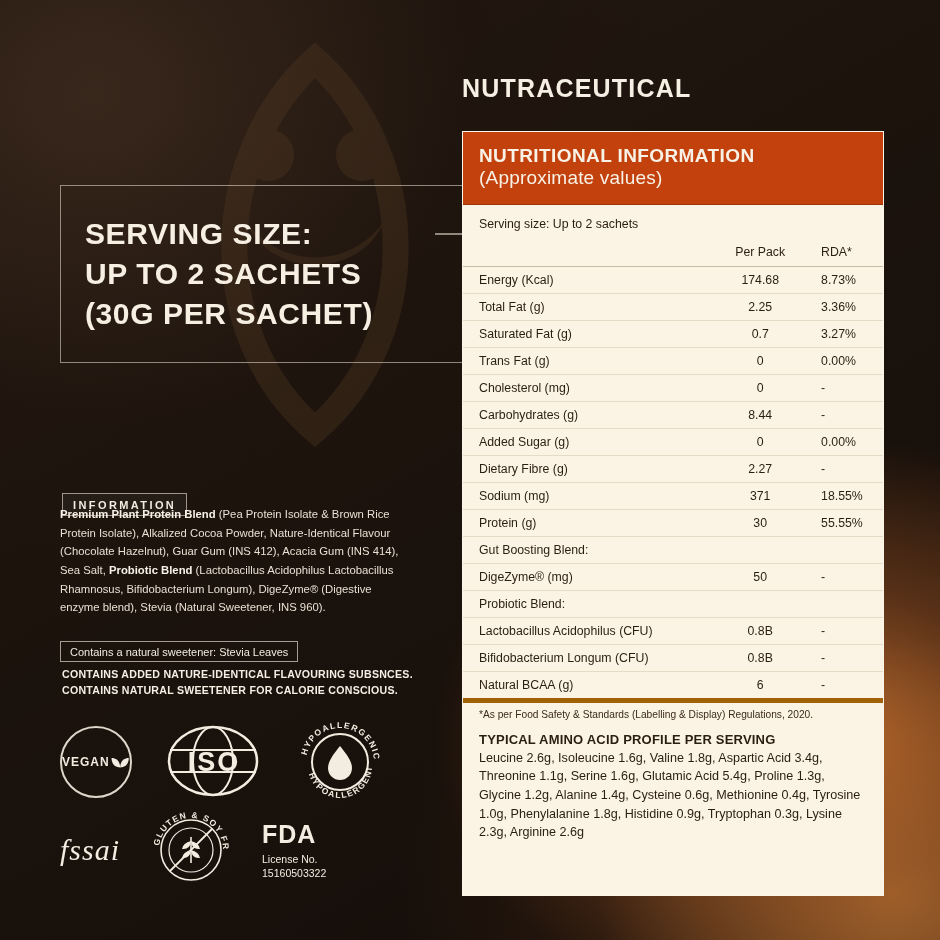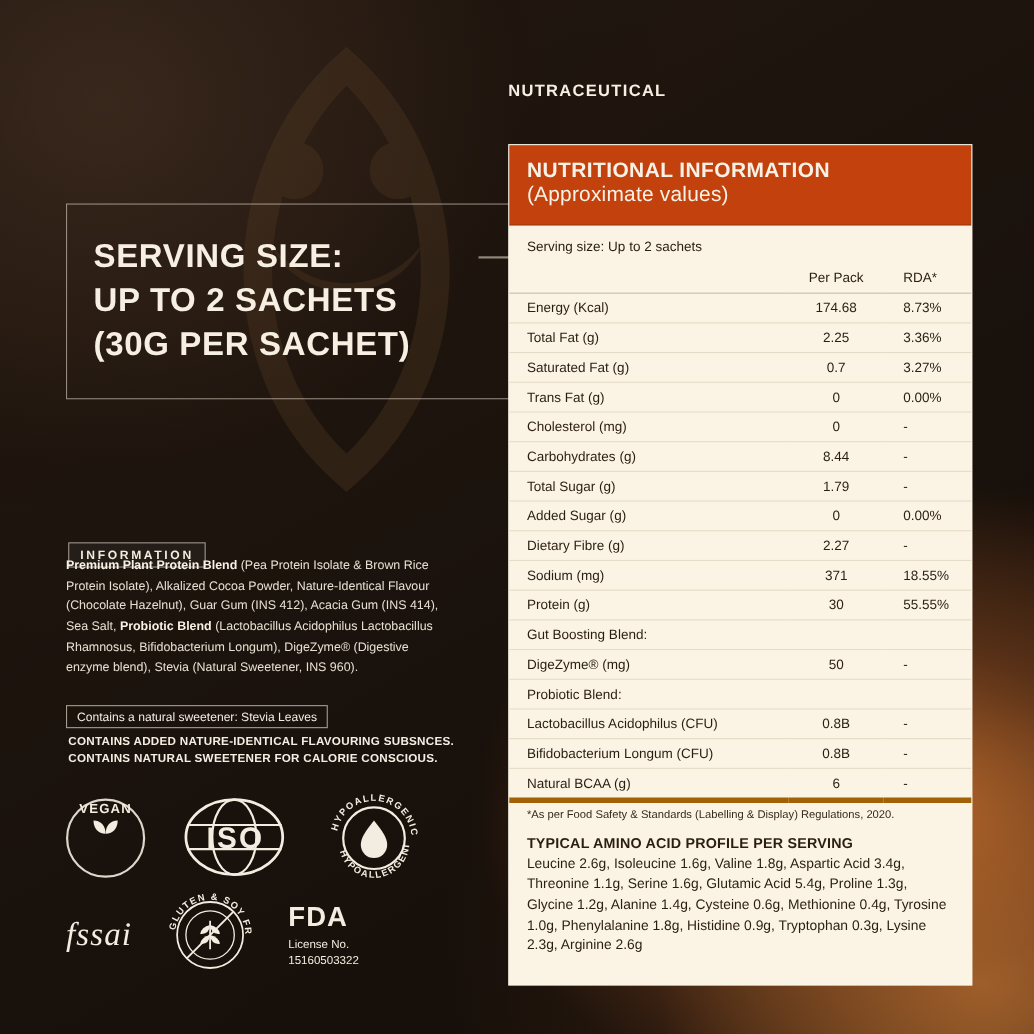--- a/index.html
+++ b/index.html
@@ -86,37 +86,37 @@
     line-height: 1.5;
   }
 
   
   .badges { position: absolute; left: 60px; top: 718px; width: 390px; }
   .badge-row { display: flex; align-items: center; gap: 34px; height: 88px; }
   .badge { color: #f3ece0; display: flex; align-items: center; justify-content: center; }
   .badge-circle {
     width: 72px; height: 72px; border-radius: 50%;
     border: 2px solid rgba(243,236,224,0.9);
-    display: flex; flex-direction: column; align-items: center; justify-content: flex-start;
+    display: flex; flex-direction: row; align-items: center; justify-content: flex-start;
   }
   .badge-vegan-text { font-size: 12px; font-weight: 700; letter-spacing: 1px; margin-bottom: 1px; }
   .iso-wrap { position: relative; width: 96px; height: 76px; display:flex; align-items:center; justify-content:center;}
   .iso-text { font-size: 27px; font-weight: 700; letter-spacing: 2px; position: relative; z-index: 2; }
   .hypo-wrap { position: relative; width: 88px; height: 88px; }
   .fssai { font-family: "Liberation Serif", serif; font-size: 30px; font-style: italic; letter-spacing: 1px; }
   .fda-wrap { color: #f3ece0; }
   .fda-title { font-size: 25px; font-weight: 700; letter-spacing: 1px; }
   .fda-lic { font-size: 10.5px; line-height: 1.35; margin-top: 3px; }
 
   
   .nutra-title {
     position: absolute;
     left: 462px; top: 74px;
     color: #f6efe3;
-    font-size: 15px;
+    font-size: 25px;
     font-weight: 700;
     letter-spacing: 1.2px;
   }
   .panel {
     position: absolute;
     left: 462px; top: 131px;
     width: 422px; height: 765px;
     background: #fbf4e4;
     border: 1px solid rgba(255,255,255,0.20);
   }
@@ -315,25 +315,20 @@
             <td class="col-name">Cholesterol (mg)</td>
             <td class="col-pack">0</td>
             <td class="col-rda">-</td>
           </tr>
           <tr>
             <td class="col-name">Carbohydrates (g)</td>
             <td class="col-pack">8.44</td>
             <td class="col-rda">-</td>
           </tr>
           <tr>
-            <td class="col-name">Total Sugar (g)</td>
-            <td class="col-pack">1.79</td>
-            <td class="col-rda">-</td>
-          </tr>
-          <tr>
             <td class="col-name">Added Sugar (g)</td>
             <td class="col-pack">0</td>
             <td class="col-rda">0.00%</td>
           </tr>
           <tr>
             <td class="col-name">Dietary Fibre (g)</td>
             <td class="col-pack">2.27</td>
             <td class="col-rda">-</td>
           </tr>
           <tr>

